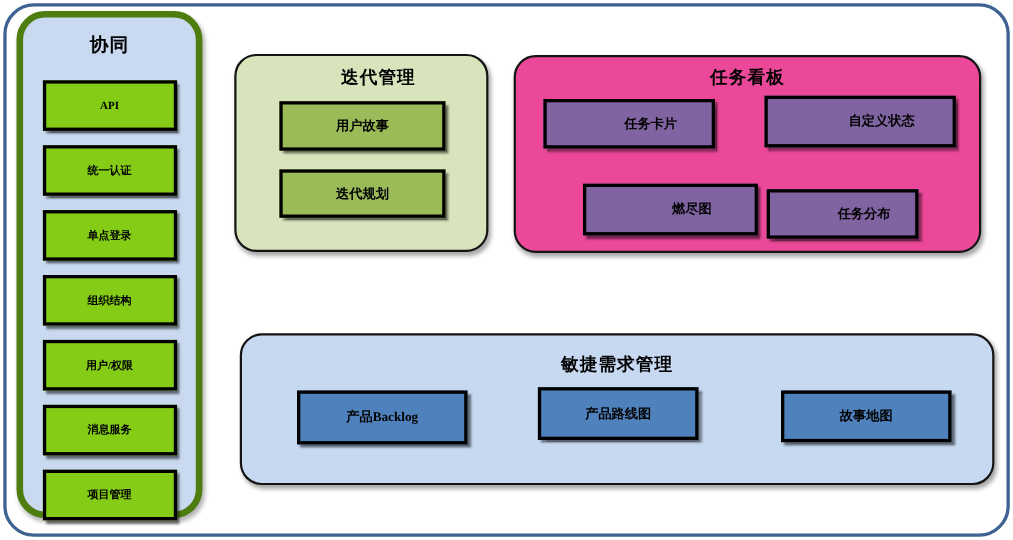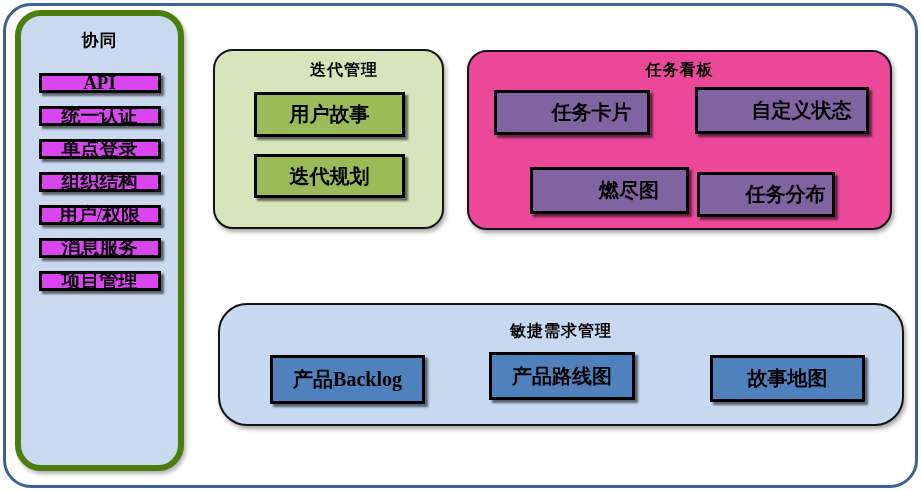--- a/index.html
+++ b/index.html
@@ -27,62 +27,62 @@
   }
   .sidebar-title{
     margin-top:13px;text-align:center;
     font-size:17px;font-weight:700;letter-spacing:1px;
   }
   .sidebar-list{
     position:absolute;left:0;top:57px;width:100%;
     display:flex;flex-direction:column;align-items:center;gap:13px;
   }
   .sidebar-item{
-    width:122px;height:20px;
-    background:#d946ef;
+    width:122px;height:46px;
+    background:#84cc16;
     border:3px solid #000;
     box-shadow:3px 3px 2px rgba(0,0,0,0.55);
     display:flex;align-items:center;justify-content:center;
-    font-size:19px;font-weight:700;
+    font-size:10px;font-weight:700;
     font-family:"Liberation Serif","DejaVu Serif",serif;
   }
   
   .group{
     position:absolute;
     border:2px solid #141414;border-radius:20px;
     box-shadow:2px 3px 4px rgba(0,0,0,0.35);
   }
   .group-title{
     text-align:center;
     font-size:16px;font-weight:700;letter-spacing:1px;
   }
   .gitem{
     position:absolute;
     border:3px solid #000;
     box-shadow:3px 3px 2px rgba(0,0,0,0.55);
     display:flex;align-items:center;justify-content:center;
-    font-size:20px;font-weight:700;
+    font-size:12px;font-weight:700;
     font-family:"Liberation Serif","DejaVu Serif",serif;
   }
   
   .group-iteration{left:213px;top:49px;width:231px;height:180px;background:#d7e4bc;padding-left:31px;}
   .group-iteration .group-title{margin-top:9px;}
   .group-iteration .gitem{background:#9bbb59;}
   .it-user-story{left:39px;top:41px;width:151px;height:45px;}
   .it-iteration-plan{left:39px;top:103px;width:151px;height:44px;}
   
   .group-taskboard{left:467px;top:50px;width:425px;height:180px;background:#ec4899;}
   .group-taskboard .group-title{margin-top:8px;}
   .group-taskboard .gitem{background:#8064a2;padding-left:39px;}
   .tb-task-card{left:25px;top:38px;width:156px;height:45px;}
   .tb-custom-status{left:226px;top:35px;width:174px;height:47px;}
   .tb-burndown{left:21px;top:115px;width:159px;height:47px;margin-left:40px;}
   .tb-task-distribution{left:228px;top:120px;width:138px;height:45px;}
   
-  .group-agile{left:218px;top:303px;width:686px;height:123px;background:#c6d9f1;border-radius:29px;}
+  .group-agile{left:218px;top:303px;width:686px;height:138px;background:#c6d9f1;}
   .group-agile .group-title{margin-top:16px;}
   .group-agile .gitem{background:#4f81bd;}
   .ag-backlog{left:50px;top:50px;width:155px;height:49px;}
   .ag-roadmap{left:269px;top:47px;width:146px;height:48px;}
   .ag-storymap{left:490px;top:50px;width:155px;height:47px;}
 </style>
 </head>
 <body>
 
 <div class="canvas">

